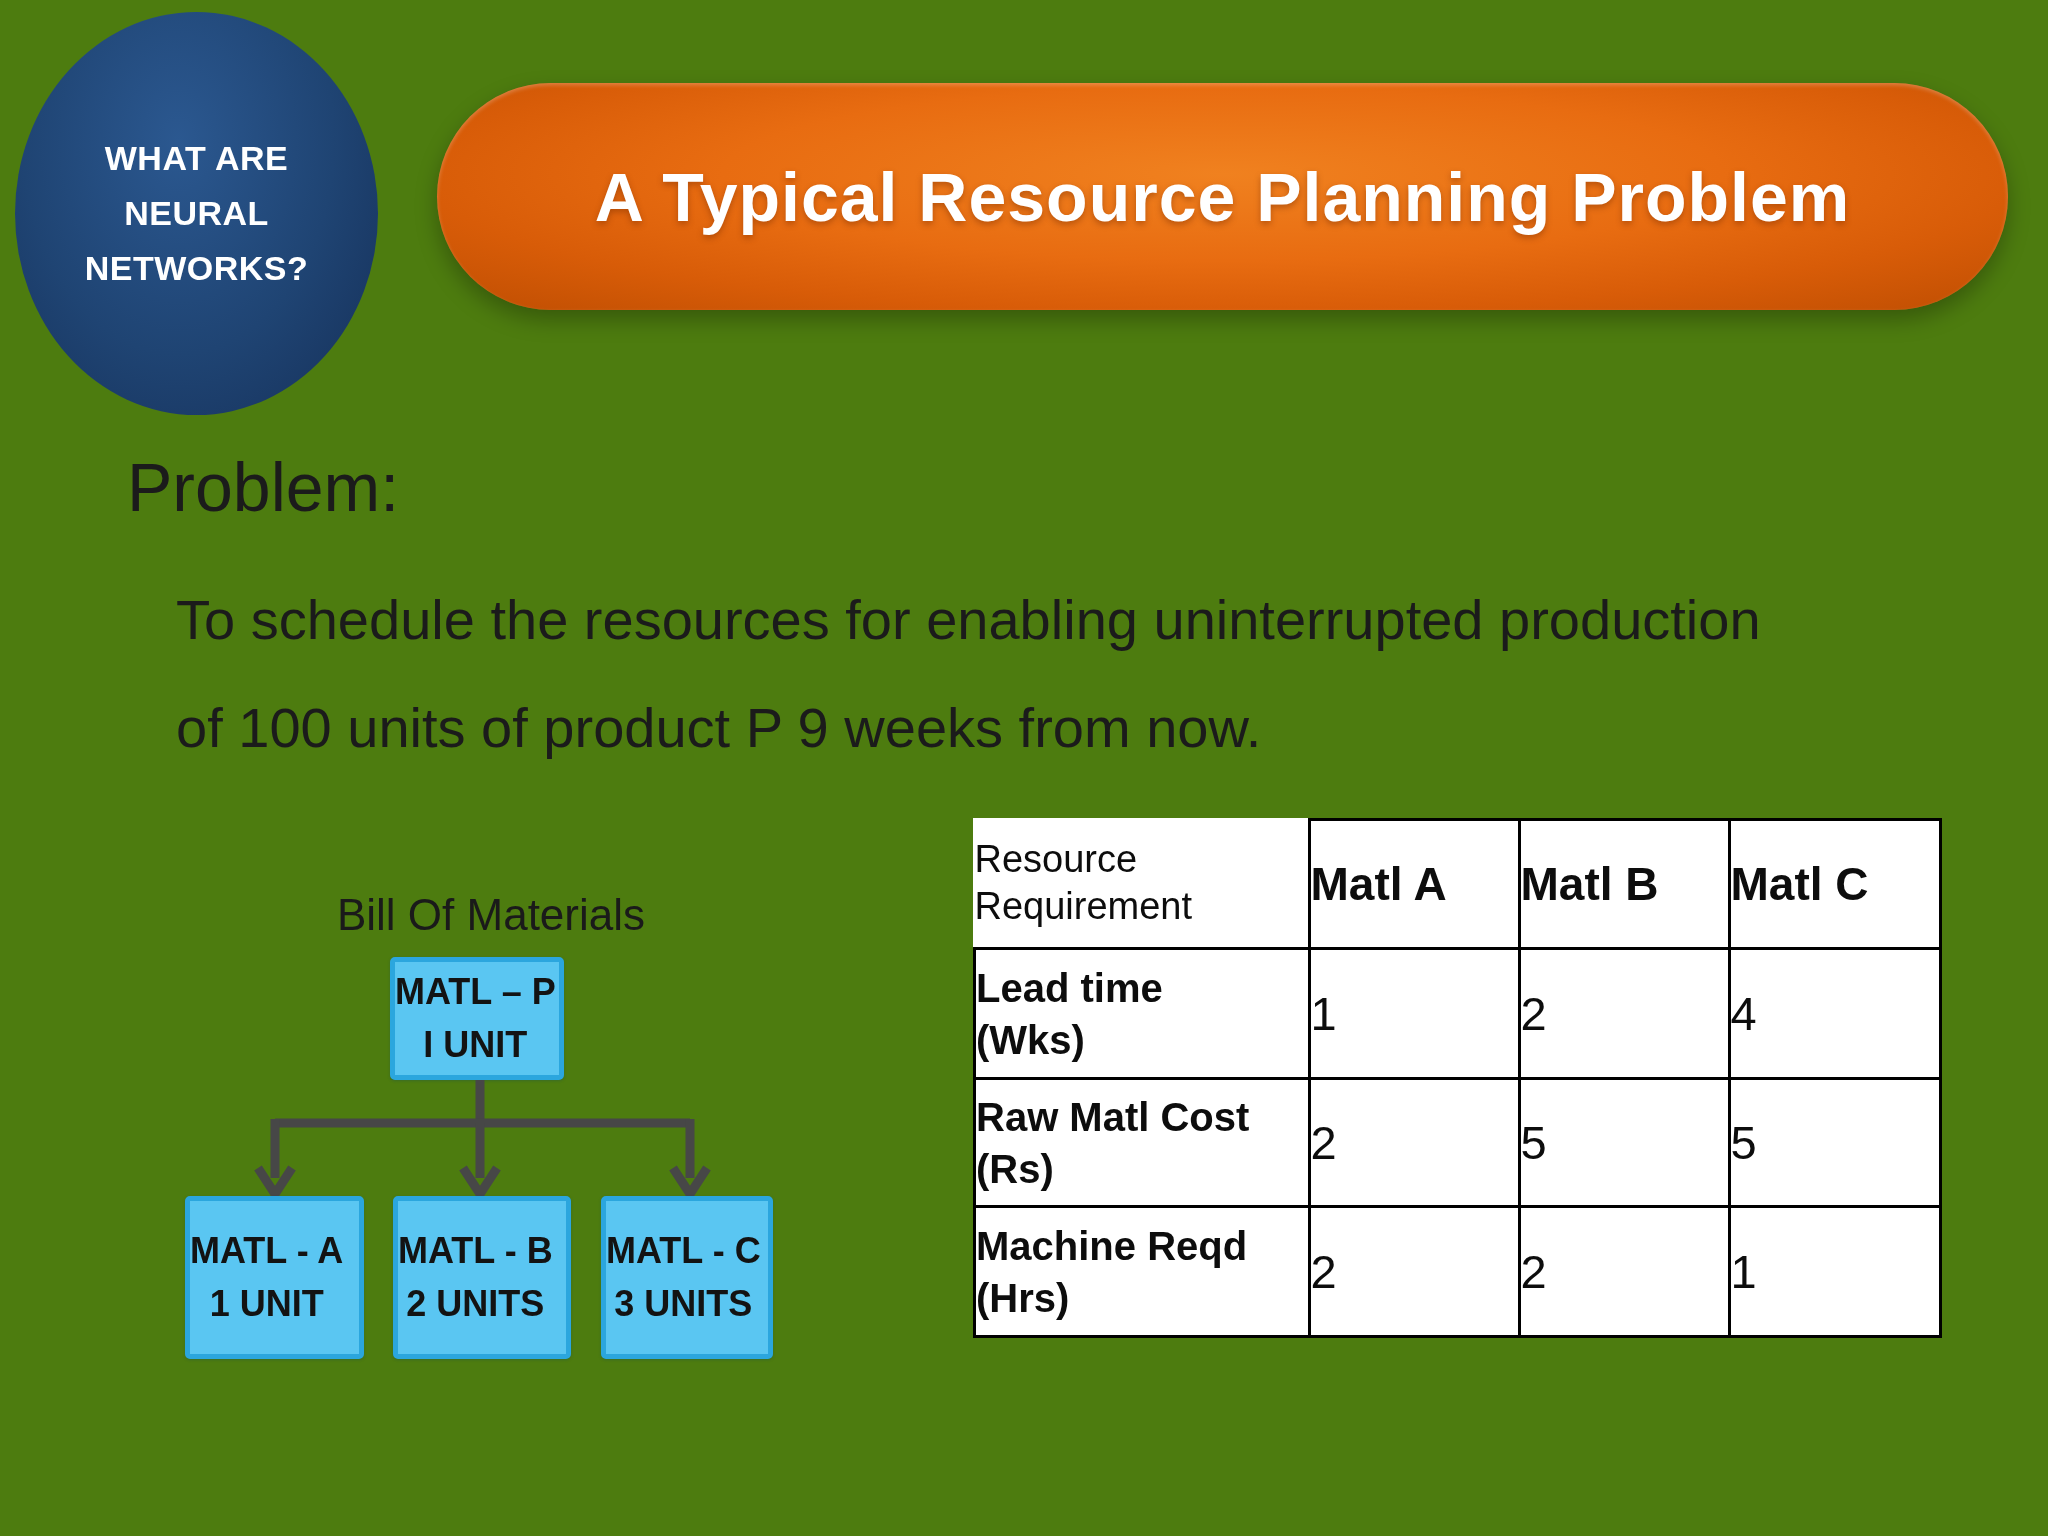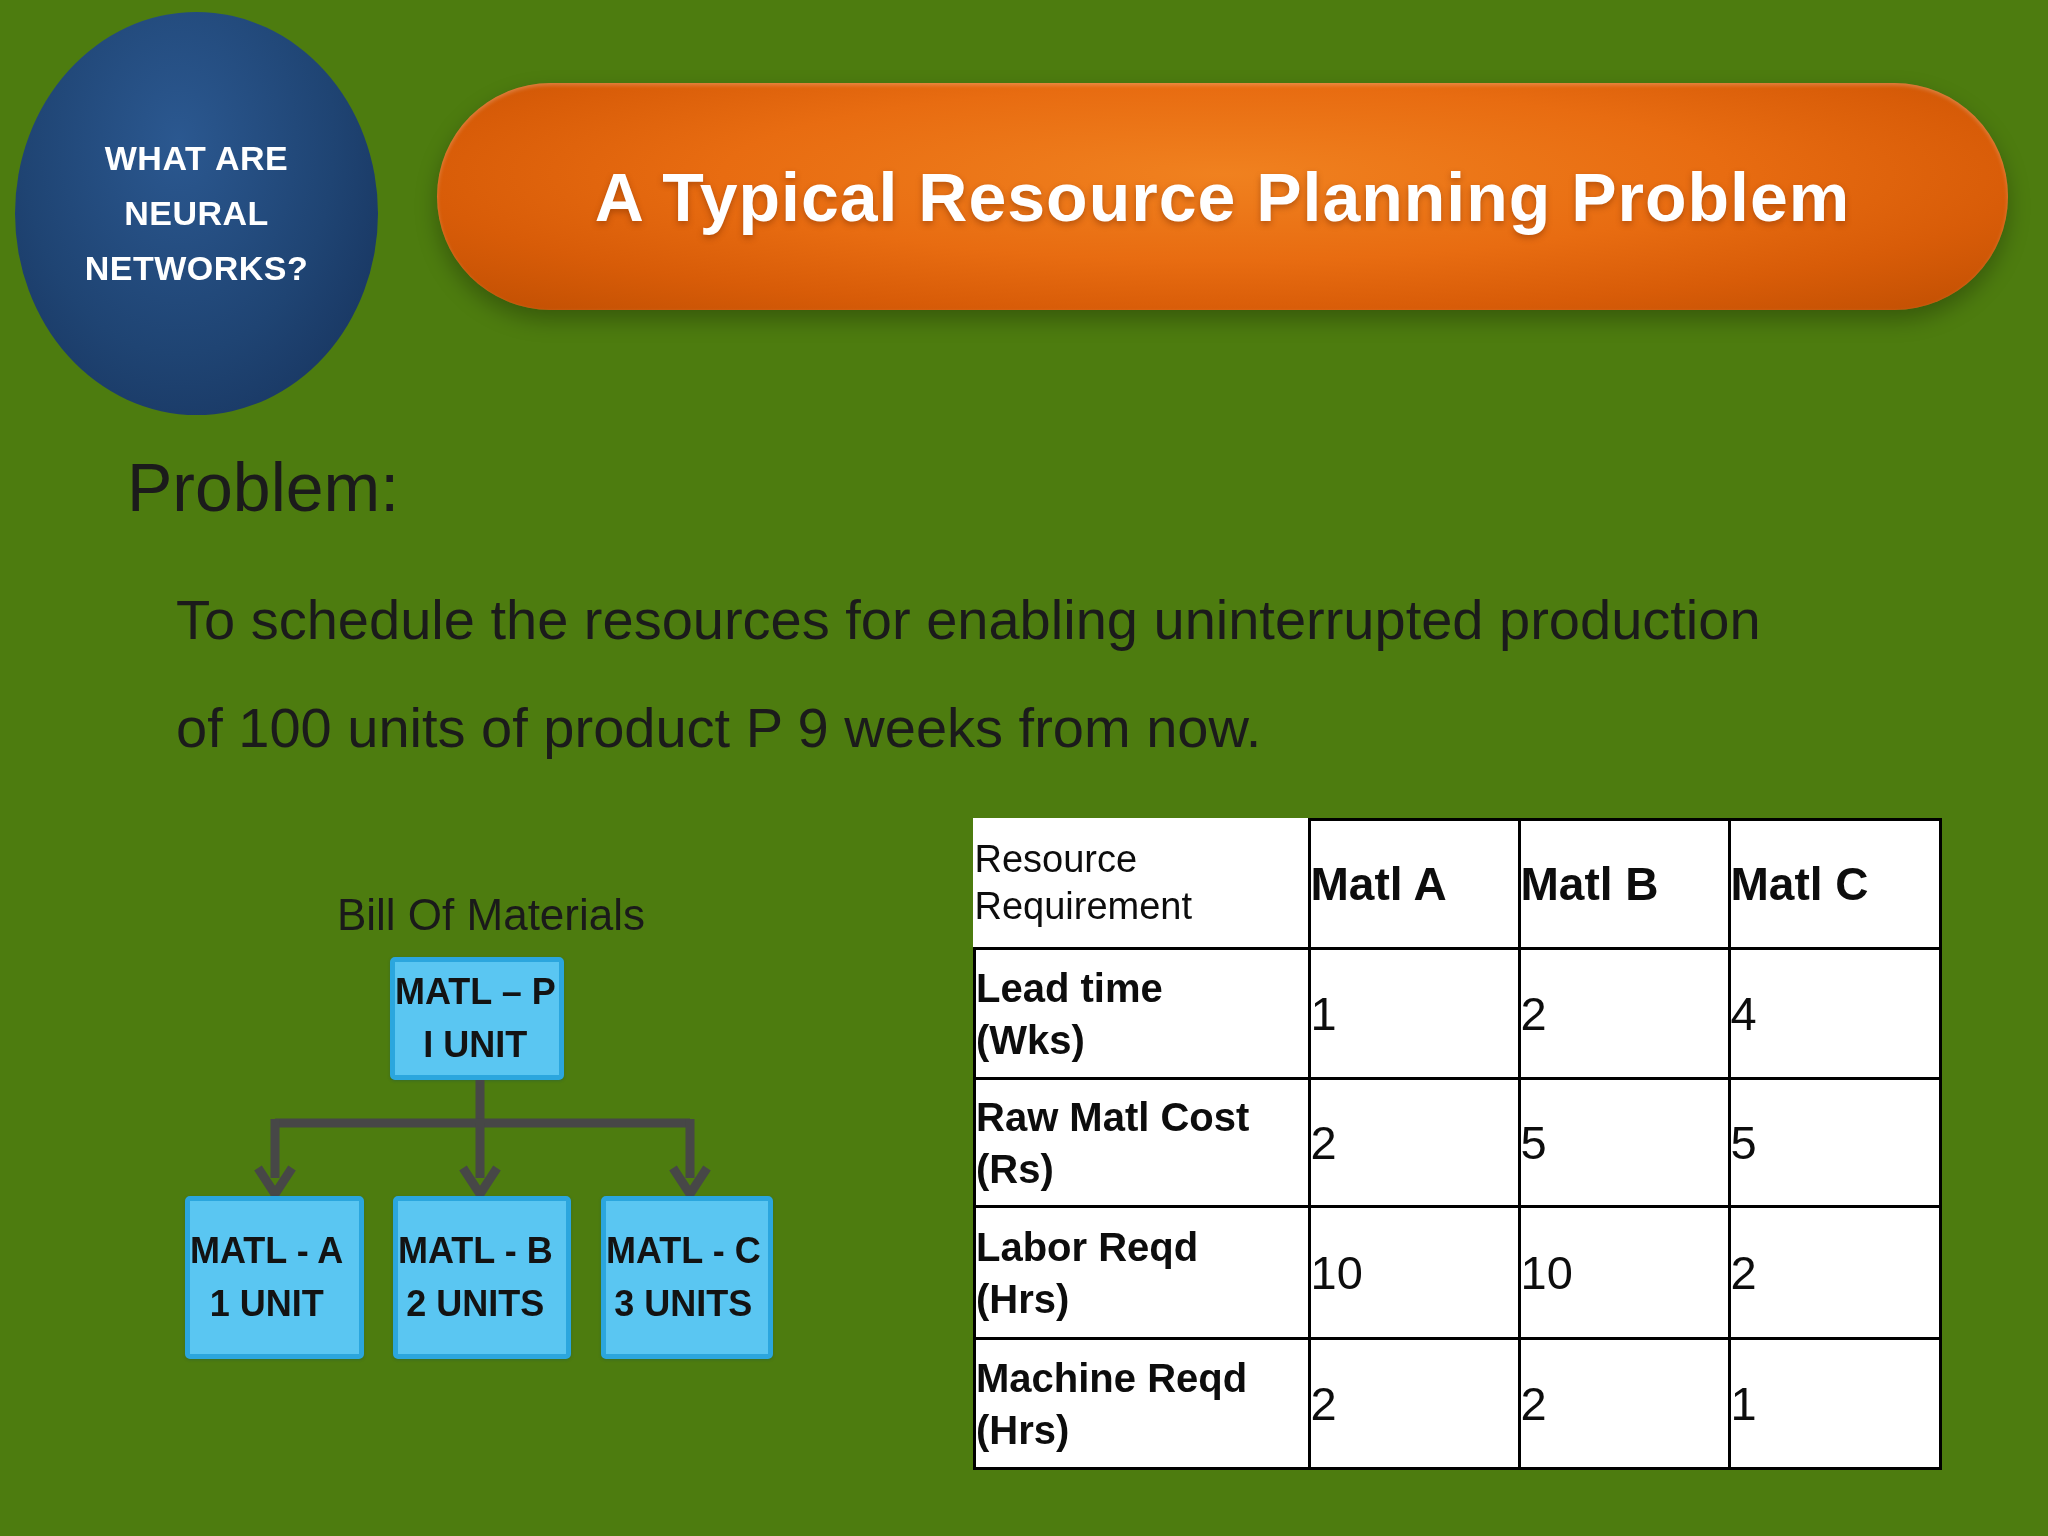--- a/index.html
+++ b/index.html
@@ -159,27 +159,20 @@
       <td class="cell-val">2</td>
       <td class="cell-val">4</td>
     </tr>
     <tr class="h-r1">
       <td class="row-label">Raw Matl Cost
 (Rs)</td>
       <td class="cell-val">2</td>
       <td class="cell-val">5</td>
       <td class="cell-val">5</td>
     </tr>
-    <tr class="h-r2">
-      <td class="row-label">Labor Reqd
-(Hrs)</td>
-      <td class="cell-val">10</td>
-      <td class="cell-val">10</td>
-      <td class="cell-val">2</td>
-    </tr>
     <tr class="h-r3">
       <td class="row-label">Machine Reqd
 (Hrs)</td>
       <td class="cell-val">2</td>
       <td class="cell-val">2</td>
       <td class="cell-val">1</td>
     </tr>
   </tbody>
     </table>
 

